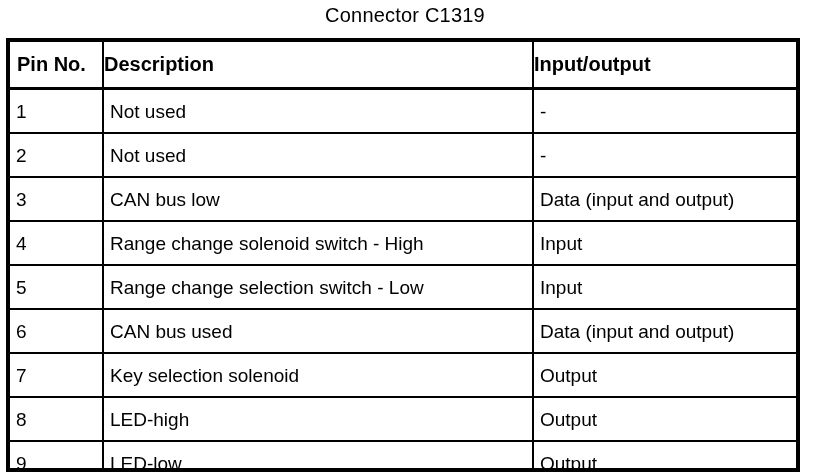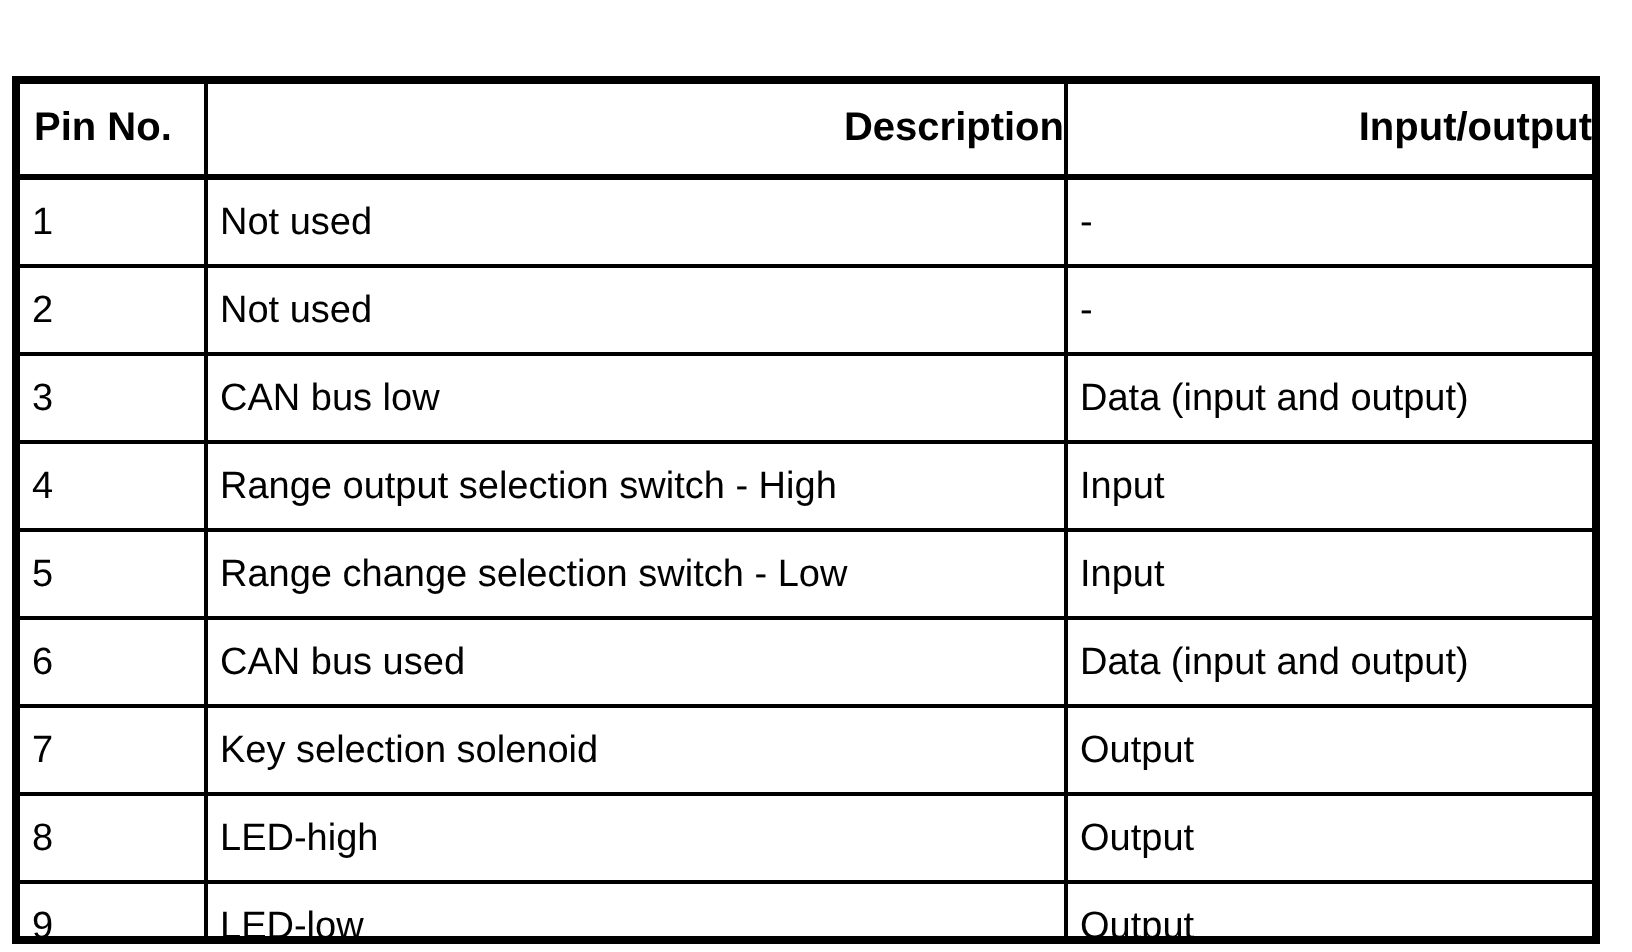--- a/index.html
+++ b/index.html
@@ -93,37 +93,38 @@
     font-size: 20px;
     height: 45px;
     border-bottom: 3px solid #000000;
   }
   thead tr.header-row th.th-pin {
     text-align: left;
     padding-left: 7px;
   }
   thead tr.header-row th.th-desc,
   thead tr.header-row th.th-io {
-    text-align: right;
+    text-align: left;
     padding-left: 0;
   }
 
   
   tbody tr.data-row td {
     height: 42px;
   }
   td.cell-pin   { padding-left: 7px; }
   td.cell-desc  { padding-left: 8px; }
   td.cell-io    { padding-left: 8px; }
 </style>
 </head>
 <body>
 
 <div class="page">
 
+  <div class="table-title">Connector C1319</div>
 
   <div class="table-wrap">
     <table class="pin-table">
       <colgroup>
         <col class="col-pin">
         <col class="col-desc">
         <col class="col-io">
       </colgroup>
       <thead>
         <tr class="header-row">
@@ -143,21 +144,21 @@
             <td class="cell-desc">Not used</td>
             <td class="cell-io">-</td>
           </tr>
           <tr class="data-row">
             <td class="cell-pin">3</td>
             <td class="cell-desc">CAN bus low</td>
             <td class="cell-io">Data (input and output)</td>
           </tr>
           <tr class="data-row">
             <td class="cell-pin">4</td>
-            <td class="cell-desc">Range output selection switch - High</td>
+            <td class="cell-desc">Range change solenoid switch - High</td>
             <td class="cell-io">Input</td>
           </tr>
           <tr class="data-row">
             <td class="cell-pin">5</td>
             <td class="cell-desc">Range change selection switch - Low</td>
             <td class="cell-io">Input</td>
           </tr>
           <tr class="data-row">
             <td class="cell-pin">6</td>
             <td class="cell-desc">CAN bus used</td>

